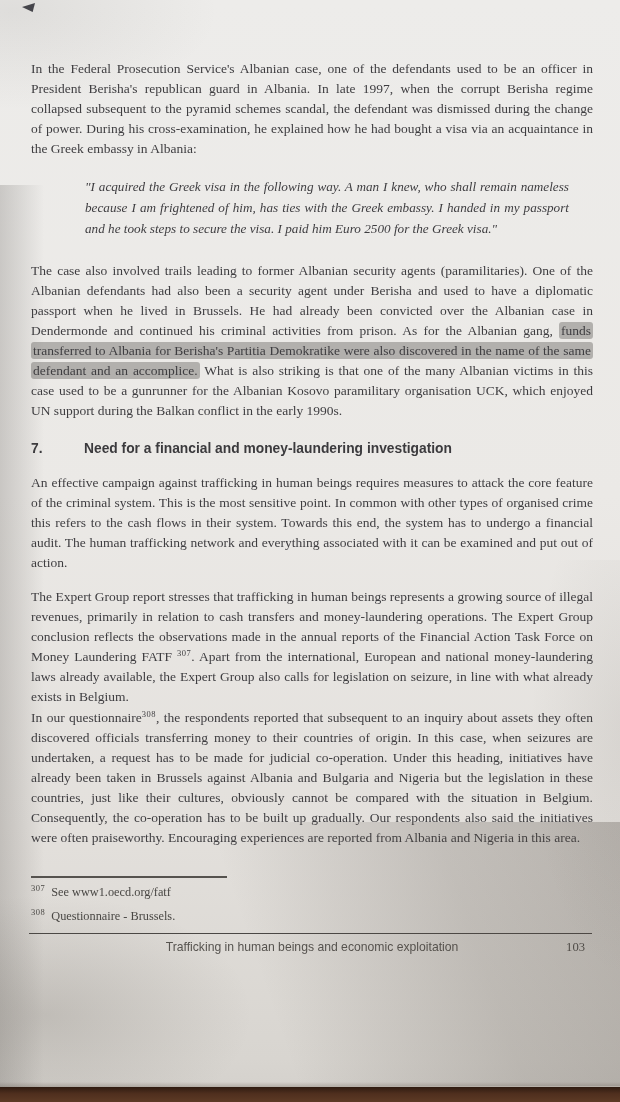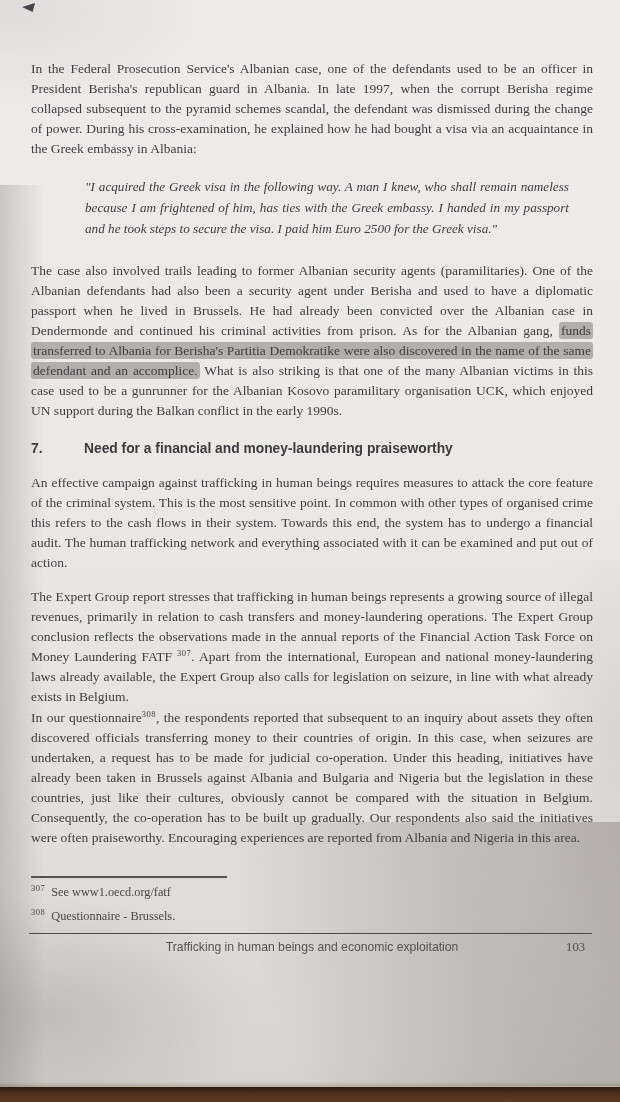--- a/index.html
+++ b/index.html
@@ -153,21 +153,21 @@
   <div class="content-layer">
 
     <p class="block" style="top: 59px;">In the Federal Prosecution Service's Albanian case, one of the defendants used to be an officer in President Berisha's republican guard in Albania. In late 1997, when the corrupt Berisha regime collapsed subsequent to the pyramid schemes scandal, the defendant was dismissed during the change of power. During his cross-examination, he explained how he had bought a visa via an acquaintance in the Greek embassy in Albania:</p>
 
     <p class="block quote-block" style="top: 176px;">"I acquired the Greek visa in the following way. A man I knew, who shall remain nameless because I am frightened of him, has ties with the Greek embassy. I handed in my passport and he took steps to secure the visa. I paid him Euro 2500 for the Greek visa."</p>
 
     <p class="block" style="top: 261px;"><span>The case also involved trails leading to former Albanian security agents (paramilitaries). One of the Albanian defendants had also been a security agent under Berisha and used to have a diplomatic passport when he lived in Brussels. He had already been convicted over the Albanian case in Dendermonde and continued his criminal activities from prison. As for the Albanian gang, </span><span class="highlight">funds transferred to Albania for Berisha's Partitia Demokratike were also discovered in the name of the same defendant and an accomplice.</span><span> What is also striking is that one of the many Albanian victims in this case used to be a gunrunner for the Albanian Kosovo paramilitary organisation UCK, which enjoyed UN support during the Balkan conflict in the early 1990s.</span></p>
 
     <div class="block heading" style="top: 439px;">
       <span class="num">7.</span>
-      <span>Need for a financial and money-laundering praiseworthy</span>
+      <span>Need for a financial and money-laundering investigation</span>
     </div>
 
     <p class="block" style="top: 473px;">An effective campaign against trafficking in human beings requires measures to attack the core feature of the criminal system. This is the most sensitive point. In common with other types of organised crime this refers to the cash flows in their system. Towards this end, the system has to undergo a financial audit. The human trafficking network and everything associated with it can be examined and put out of action.</p>
 
     <p class="block" style="top: 587px;"><span>The Expert Group report stresses that trafficking in human beings represents a growing source of illegal revenues, primarily in relation to cash transfers and money-laundering operations. The Expert Group conclusion reflects the observations made in the annual reports of the Financial Action Task Force on Money Laundering FATF </span><sup class="fn-ref">307</sup><span>. Apart from the international, European and national money-laundering laws already available, the Expert Group also calls for legislation on seizure, in line with what already exists in Belgium.</span></p>
 
     <p class="block" style="top: 708px;"><span>In our questionnaire</span><sup class="fn-ref">308</sup><span>, the respondents reported that subsequent to an inquiry about assets they often discovered officials transferring money to their countries of origin. In this case, when seizures are undertaken, a request has to be made for judicial co-operation. Under this heading, initiatives have already been taken in Brussels against Albania and Bulgaria and Nigeria but the legislation in these countries, just like their cultures, obviously cannot be compared with the situation in Belgium. Consequently, the co-operation has to be built up gradually. Our respondents also said the initiatives were often praiseworthy. Encouraging experiences are reported from Albania and Nigeria in this area.</span></p>
 
     <div class="fn-rule" style="top: 876px;"></div>
 

